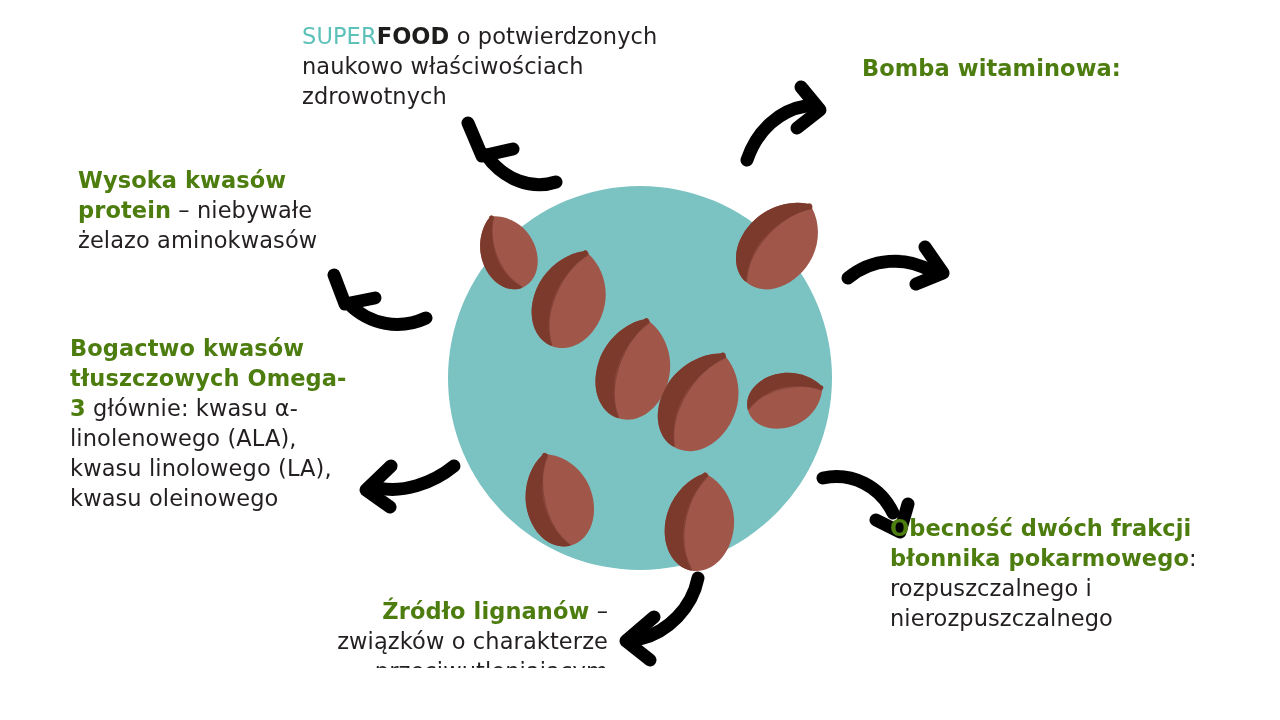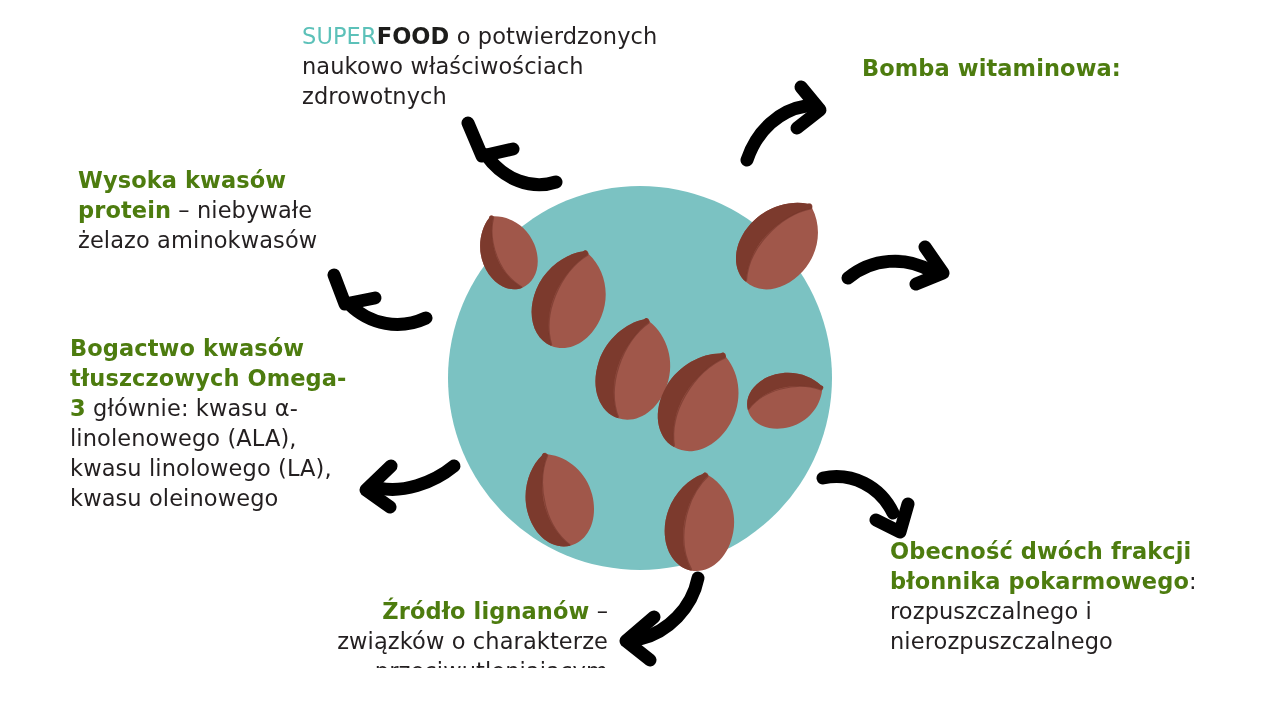--- a/index.html
+++ b/index.html
@@ -46,21 +46,21 @@
     color: #1d1d1b;
     font-weight: 700;
   }
 
   
   #c-superfood  { left: 302px; top:  22px; width: 410px; }
   #c-vitbomb    { left: 862px; top:  54px; width: 290px; }
   #c-protein    { left:  78px; top: 166px; width: 300px; }
   #c-skarbnica  { left: 963px; top: 297px; width: 262px; }
   #c-omega      { left:  70px; top: 334px; width: 282px; }
-  #c-blonnik    { left: 890px; top: 537px; width: 330px; }
+  #c-blonnik    { left: 890px; top: 514px; width: 330px; }
   #c-lignany    { left: 268px; top: 597px; width: 340px; text-align: right; }
 </style>
 </head>
 <body>
 
 <div id="stage">
 
   <svg class="illus" viewBox="0 0 1280 720">
     <defs>
       <clipPath id="clipCircle">

